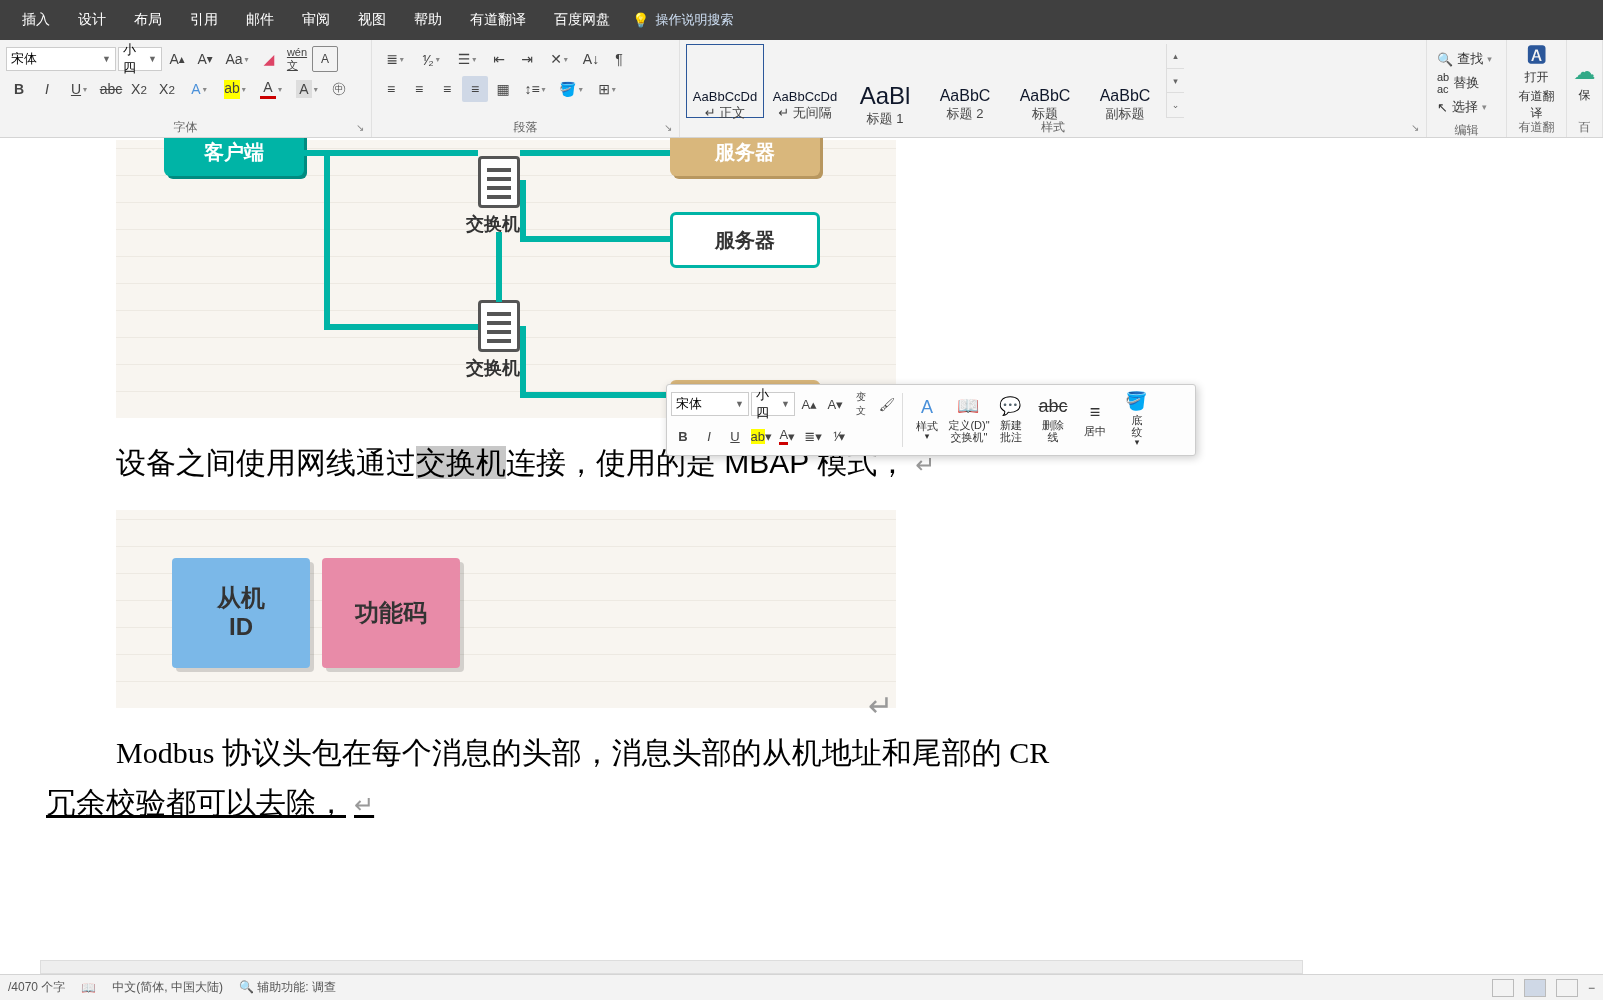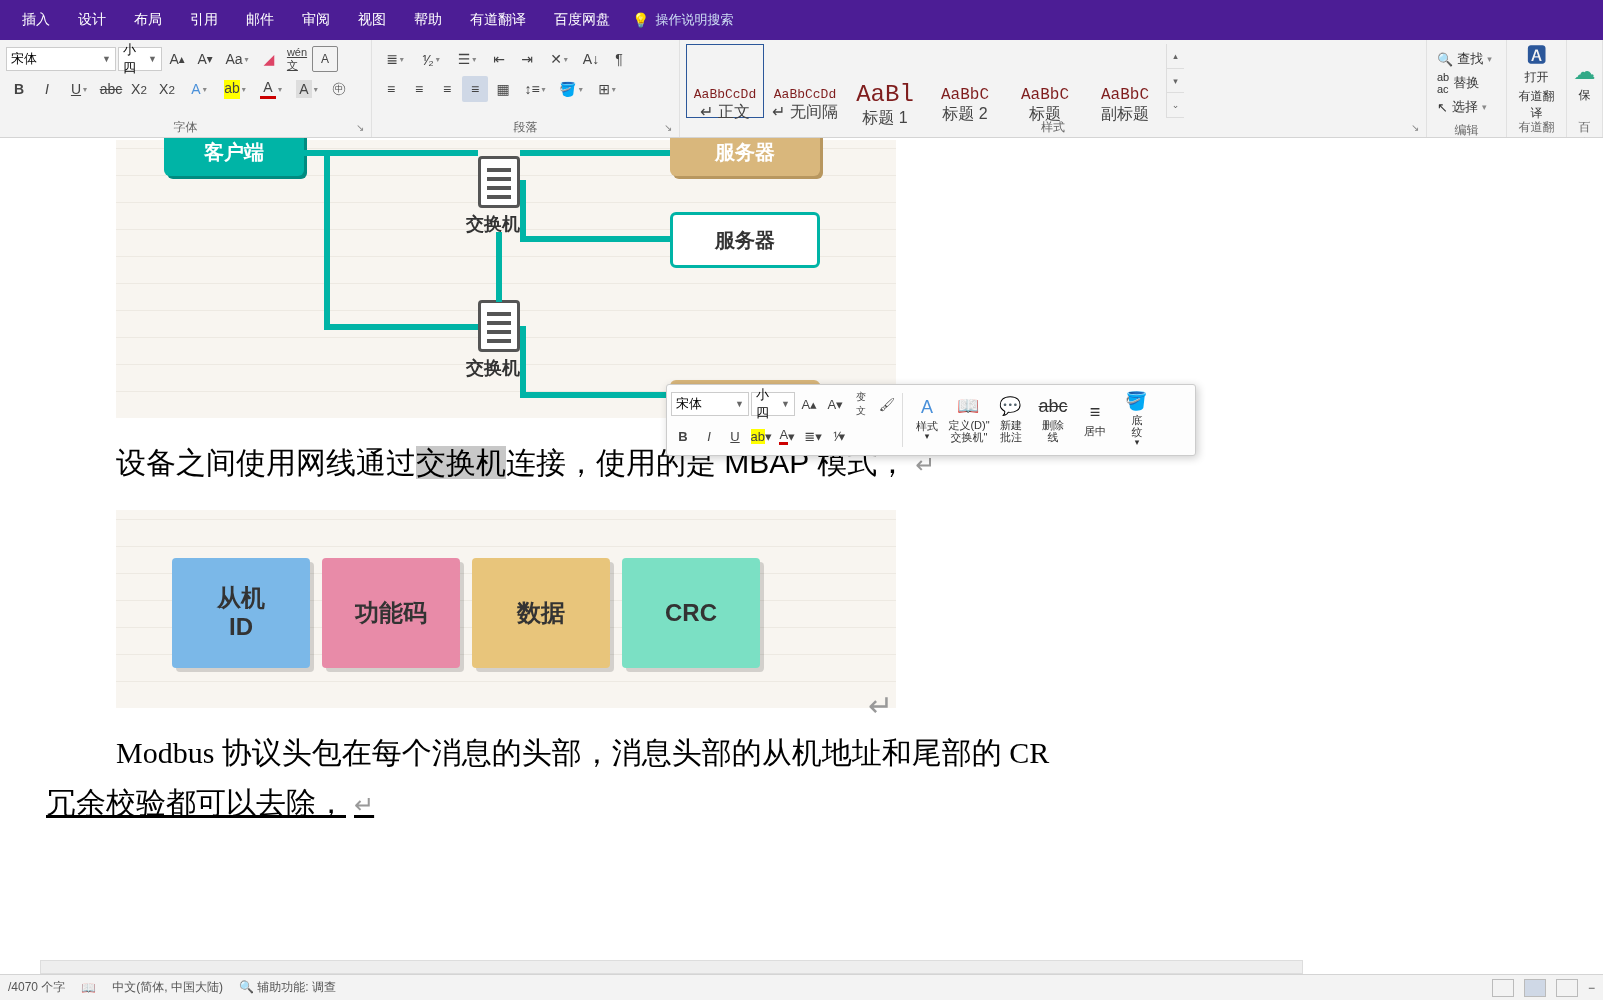--- a/index.html
+++ b/index.html
@@ -1,19 +1,19 @@
 <!DOCTYPE html>
 <html><head>
 <meta charset="utf-8">
 <style>
 * { margin: 0; padding: 0; box-sizing: border-box; font-family: "Microsoft YaHei", sans-serif; }
 body { background: #fff; width: 1603px; height: 1000px; overflow: hidden; }
 
 
-.menu-bar { background: #4c1d95; height: 40px; display: flex; align-items: center; padding: 0 8px; color: #fff; font-size: 14px; }
+.menu-bar { background: #404040; height: 40px; display: flex; align-items: center; padding: 0 8px; color: #fff; font-size: 14px; }
 .menu-bar .menu-item { padding: 0 14px; height: 40px; display: flex; align-items: center; cursor: pointer; }
 .menu-bar .lightbulb { margin-left: 8px; margin-right: 6px; }
 .menu-bar .search-hint { color: #cfe0f5; font-size: 13px; }
 
 
 .ribbon { background: #f3f3f3; border-bottom: 1px solid #d4d4d4; height: 98px; display: flex; position: relative; }
 .ribbon-group { border-right: 1px solid #e1e1e1; padding: 4px 6px 2px 6px; display: flex; flex-direction: column; justify-content: space-between; position: relative; }
 .ribbon-group-label { text-align: center; font-size: 12px; color: #666; height: 16px; }
 .ribbon-group-body { flex: 1; display: flex; }
 .ribbon-group .dialog-launcher { position: absolute; right: 3px; bottom: 3px; width: 12px; height: 12px; font-size: 10px; color: #888; cursor: pointer; }
@@ -32,24 +32,24 @@
 .stack { display: flex; flex-direction: column; }
 
 
 .para-group { width: 308px; }
 
 
 .styles-group { flex: 1; min-width: 500px; }
 .style-gallery { display: flex; gap: 2px; height: 74px; position: relative; }
 .style-item { width: 78px; border: 1px solid transparent; display: flex; flex-direction: column; align-items: center; justify-content: center; cursor: pointer; }
 .style-item.active { border-color: #2b579a; }
-.style-preview { font-family: Liberation Mono, monospace; color: #7f1d1d; height: 44px; display: flex; align-items: center; font-size: 13px; margin-top: 48px; }
+.style-preview { font-family: Liberation Sans, sans-serif; color: #0f172a; height: 44px; display: flex; align-items: center; font-size: 13px; margin-top: 48px; }
 .style-preview.big { font-size: 24px; font-weight: 500; }
 .style-preview.med { font-size: 16px; }
-.style-label { font-size: 16px; color: #444; }
+.style-label { font-size: 13px; color: #444; }
 .style-spinner { width: 18px; display: flex; flex-direction: column; border-left: 1px solid #ddd; }
 .style-spinner div { flex: 1; display: flex; align-items: center; justify-content: center; font-size: 9px; color: #666; cursor: pointer; border-bottom: 1px solid #ddd; }
 
 
 .edit-group { width: 80px; }
 .edit-btns { display: flex; flex-direction: column; gap: 2px; font-size: 13px; color: #333; padding: 4px 2px; }
 .edit-btns .row { display: flex; align-items: center; gap: 4px; cursor: pointer; height: 22px; padding: 0 2px; }
 .big-btn-group { width: 60px; }
 .big-btn { display: flex; flex-direction: column; align-items: center; justify-content: center; gap: 2px; cursor: pointer; height: 74px; font-size: 12px; color: #333; text-align: center; }
 .big-btn .icn { font-size: 22px; }
@@ -306,22 +306,20 @@
       <div class="wire" style="left:404px;top:252px;width:150px;height:6px;"></div>
     </div>
 
     <div class="body-text" style="top:300px;">
       <span>设备之间使用网线通过</span><span class="sel">交换机</span><span>连接，使用的是 MBAP 模式，</span><span class="pilcrow">↵</span>
     </div>
 
     <div class="diagram2">
       <div class="pkt-box" style="left:206px;width:138px;background:#e88ba8;">功能码</div>
       <div class="pkt-box" style="left:56px;width:138px;background:#7bb8e8;">从机<br>ID</div>
-      <div class="pkt-box" style="left:356px;width:138px;background:#e8c57b;">数据</div>
-      <div class="pkt-box" style="left:506px;width:138px;background:#7be0c4;">CRC</div>
     </div>
 
     <span class="pilcrow" style="position:absolute;left:820px;top:548px;font-size:30px;">↵</span>
 
     <div class="body-text" style="top:590px;">Modbus 协议头包在每个消息的头部，消息头部的从机地址和尾部的 CR</div>
     <div class="body-text" style="top:640px;left:6px;text-decoration:underline;">
       <span>冗余校验都可以去除，</span><span class="pilcrow">↵</span>
     </div>
 
     <div class="mini-toolbar">

